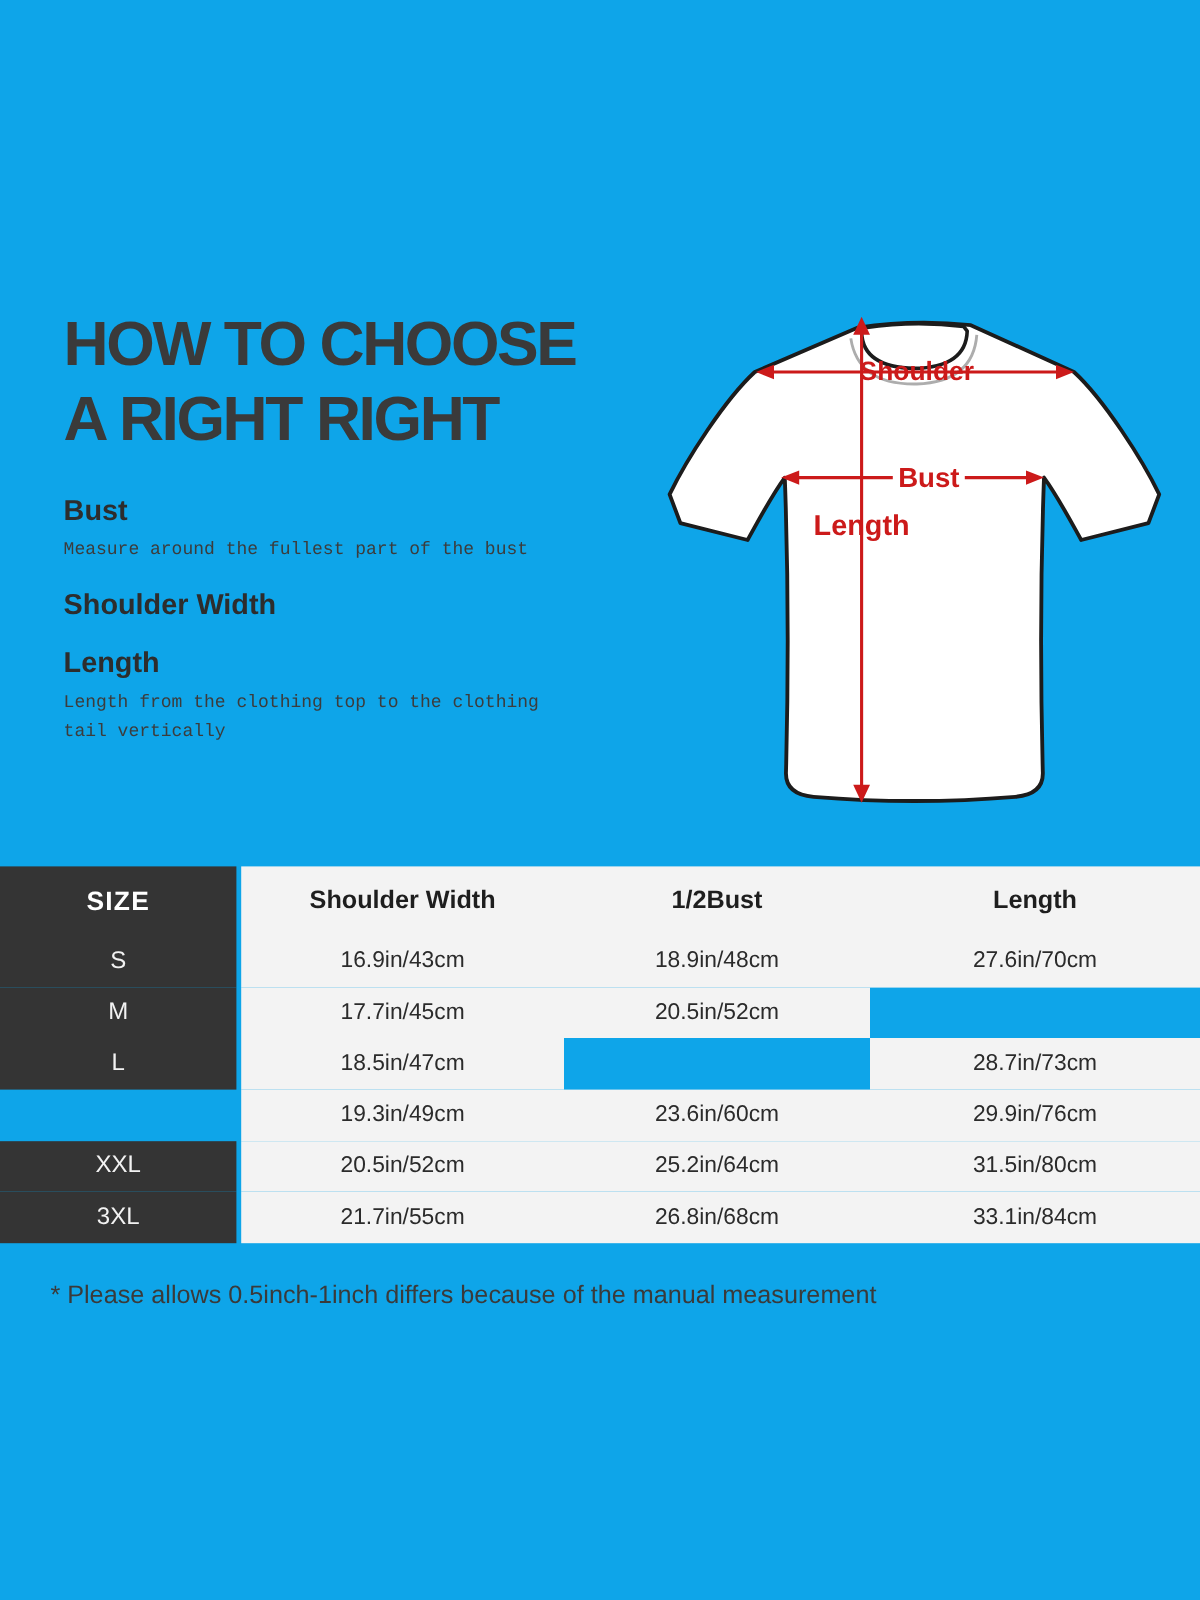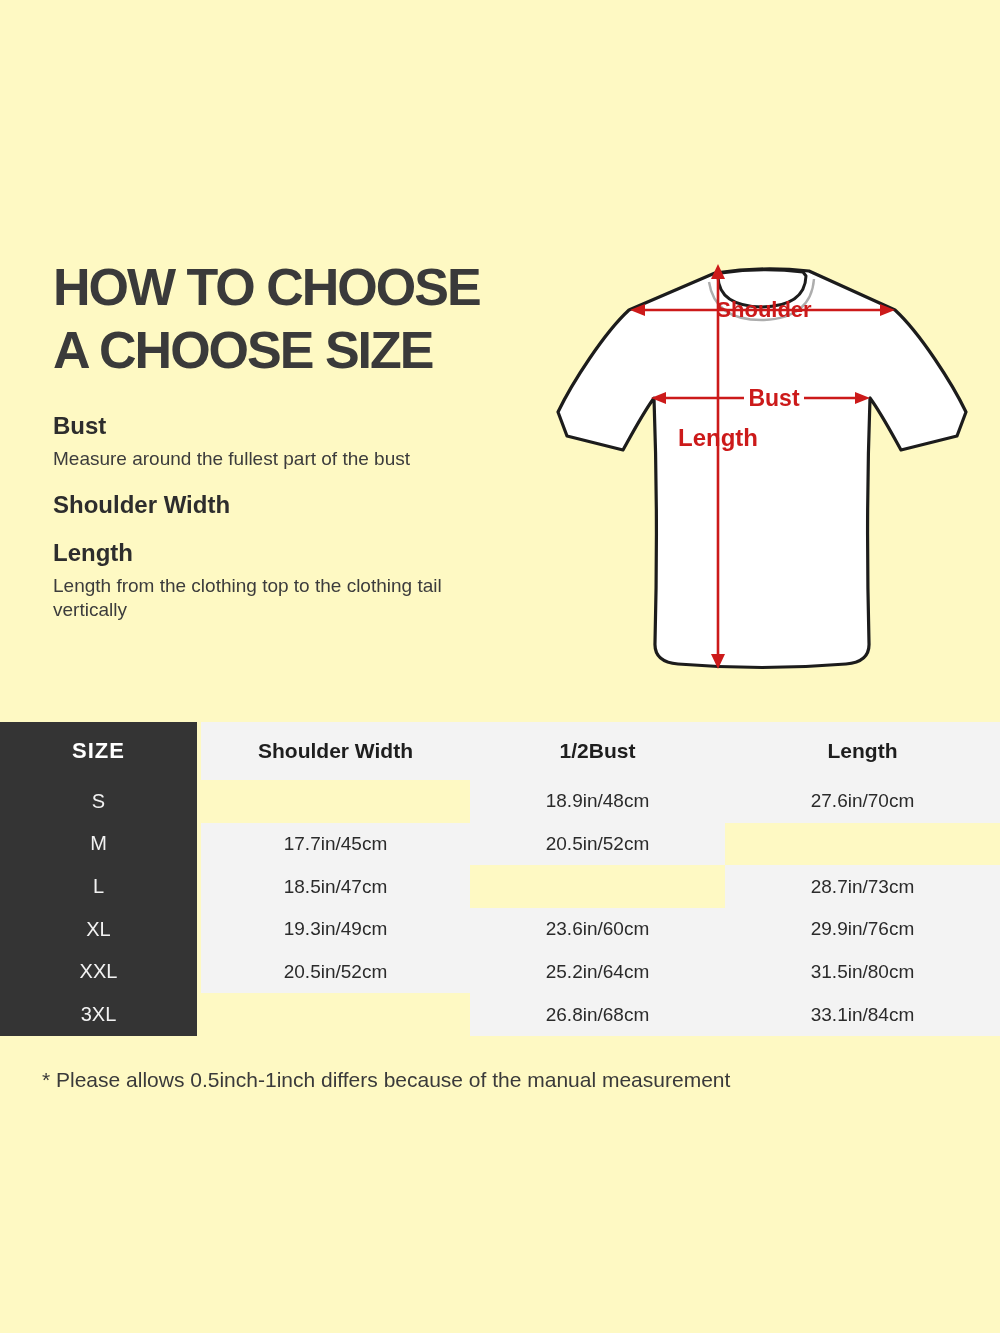--- a/index.html
+++ b/index.html
@@ -6,34 +6,34 @@
     --accent-red:#CC1A1A;
     --outline-black:#1C1C1C;
     --table-dark:#343434;
     --table-gray:#F3F3F3;
     --text-dark:#3A3A3A;
   }
   *{margin:0;padding:0;box-sizing:border-box;}
   html,body{background:#fff;}
   body{font-family:"Liberation Sans","DejaVu Sans",sans-serif;}
   .canvas{
-    position:relative;width:1000px;height:1333px;background:#fef9c3;
+    position:relative;width:1000px;height:1333px;background:#0ea5e9;
     overflow:hidden;margin:0 auto;
   }
 
   
   .intro{position:absolute;left:53px;top:256px;width:430px;}
   .title{
     font-size:52px;font-weight:bold;line-height:63px;letter-spacing:-2px;
     color:var(--text-dark);white-space:nowrap;
   }
   .defs{margin-top:30px;}
   .def-block{margin-bottom:20px;}
   .def-term{font-size:24px;font-weight:bold;color:#2D2D2D;margin-bottom:7px;}
-  .def-desc{font-size:19px;line-height:24px;color:#3C3C3C;max-width:410px;}
+  .def-desc{font-size:15px;line-height:24px;color:#3C3C3C;max-width:410px;font-family:Liberation Mono, monospace;}
 
   
   .diagram{position:absolute;left:548px;top:255px;width:450px;height:440px;}
   .shirt-outline{fill:#ffffff;stroke:var(--outline-black);stroke-width:3.2;stroke-linejoin:round;}
   .collar{fill:#ffffff;stroke:var(--outline-black);stroke-width:3;stroke-linejoin:round;}
   .collar-shadow{fill:none;stroke:#ADADAD;stroke-width:2.4;}
   .red-line{stroke:var(--accent-red);stroke-width:2.6;fill:none;}
   .red-fill{fill:var(--accent-red);}
   .red-text{
     fill:var(--accent-red);font-family:"Liberation Sans","DejaVu Sans",sans-serif;
@@ -63,21 +63,21 @@
   }
 </style>
 </head>
 <body>
 
 <div class="canvas">
 
   <div class="intro">
     <div class="title">
       <div>HOW TO CHOOSE</div>
-      <div>A CHOOSE SIZE</div>
+      <div>A RIGHT RIGHT</div>
     </div>
     <div class="defs">
       <div class="def-block">
         <div class="def-term">Bust</div>
         <div class="def-desc">Measure around the fullest part of the bust</div>
       </div>
       <div class="def-block">
         <div class="def-term">Shoulder Width</div>
       </div>
       <div class="def-block">
@@ -133,41 +133,42 @@
   </div>
 
   <div class="size-table">
 
     <div class="cell c1 hdr">SIZE</div>
     <div class="cell c3 hdr">Shoulder Width</div>
     <div class="cell c4 hdr">1/2Bust</div>
     <div class="cell c5 hdr">Length</div>
 
     <div class="cell c1">S</div>
+    <div class="cell c3">16.9in/43cm</div>
     <div class="cell c4">18.9in/48cm</div>
     <div class="cell c5">27.6in/70cm</div>
 
     <div class="cell c1">M</div>
     <div class="cell c3">17.7in/45cm</div>
     <div class="cell c4">20.5in/52cm</div>
 
     <div class="cell c1">L</div>
     <div class="cell c3">18.5in/47cm</div>
     <div class="cell c5">28.7in/73cm</div>
 
-    <div class="cell c1">XL</div>
     <div class="cell c3">19.3in/49cm</div>
     <div class="cell c4">23.6in/60cm</div>
     <div class="cell c5">29.9in/76cm</div>
 
     <div class="cell c1">XXL</div>
     <div class="cell c3">20.5in/52cm</div>
     <div class="cell c4">25.2in/64cm</div>
     <div class="cell c5">31.5in/80cm</div>
 
     <div class="cell c1">3XL</div>
+    <div class="cell c3">21.7in/55cm</div>
     <div class="cell c4">26.8in/68cm</div>
     <div class="cell c5">33.1in/84cm</div>
   </div>
 
   <div class="footnote">* Please allows 0.5inch-1inch differs because of the manual measurement</div>
 
 </div>
 
 </body></html>

